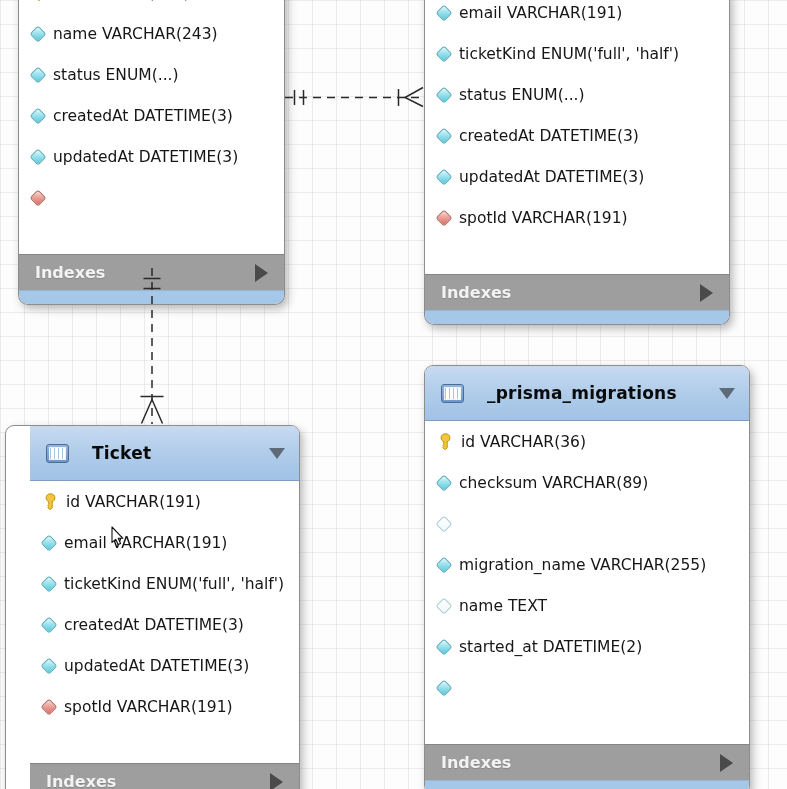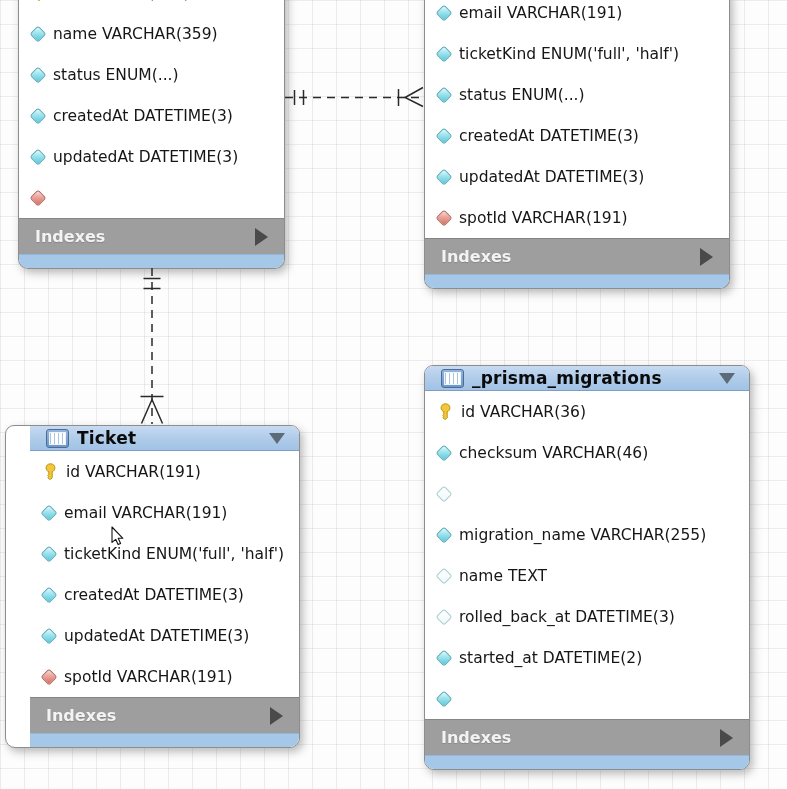--- a/index.html
+++ b/index.html
@@ -15,21 +15,21 @@
   }
   .tbl{
     position:absolute;background:#fff;
     border:1px solid #8d8d8d;
     box-shadow:3px 4px 8px rgba(105,105,105,0.45);
     overflow:hidden;
   }
   .tbl.partial{border-top:none;border-radius:0 0 10px 10px;}
   .tbl.full{border-radius:9px 9px 10px 10px;}
   .t-header{
-    height:25px;display:flex;align-items:center;gap:8px;padding:0 14px 0 16px;
+    height:55px;display:flex;align-items:center;gap:23px;padding:0 14px 0 16px;
     background:linear-gradient(#c7daf1 0%,#aecbe9 55%,#a2c3e6 100%);
     border-bottom:1px solid #7f9dc2;
   }
   .t-title{font-weight:bold;font-size:17px;color:#0a0a0a;letter-spacing:0.2px;}
   .t-caret{
     margin-left:auto;width:0;height:0;
     border-left:8px solid transparent;border-right:8px solid transparent;
     border-top:11px solid #5d6b79;cursor:pointer;
   }
   .tic{
@@ -48,20 +48,21 @@
   .dia{width:12px;height:12px;flex:0 0 auto;transform:rotate(45deg);border-radius:2.5px;}
   .dia.filled{background:linear-gradient(135deg,#eafcfe 0%,#a3e5ef 40%,#55c8db 100%);border:1px solid #57a9b7;}
   .dia.hollow{background:linear-gradient(135deg,#ffffff 0%,#eef8fa 100%);border:1px solid #a8cbd1;}
   .dia.red{background:linear-gradient(135deg,#f9dfdb 0%,#eca89f 40%,#d96c60 100%);border:1px solid #ad675e;}
   .keywrap{width:14px;height:18px;flex:0 0 auto;display:flex;align-items:center;justify-content:center;}
   .t-indexes{
     height:36px;display:flex;align-items:center;padding:0 16px;
     background:#9e9e9e;border-top:1px solid #858585;
     color:#f3f3f3;font-weight:bold;font-size:16px;cursor:pointer;
     text-shadow:0 1px 1px rgba(0,0,0,0.15);
+    margin-top:36px;
   }
   .t-indexes .arrow{
     margin-left:auto;width:0;height:0;
     border-top:9px solid transparent;border-bottom:9px solid transparent;
     border-left:13px solid #4a4a4a;
   }
   .t-band{height:14px;background:#a5c7e8;border-top:1px solid #94b6da;}
   svg.overlay{position:absolute;left:0;top:0;pointer-events:none;}
 </style>
 </head>
@@ -74,21 +75,21 @@
       <div class="t-row">
         <span class="keywrap">
             <svg width="13" height="17" viewBox="0 0 13 17">
               <path d="M6.5 0.8 C3.8 0.8 2.1 2.6 2.1 4.9 C2.1 6.7 3.2 8.1 4.8 8.7 L4.8 11.4 L3.7 12.5 L4.9 13.7 L3.9 14.7 L5.5 16.3 L6.6 16.3 L8.2 14.7 L8.2 8.7 C9.8 8.1 10.9 6.7 10.9 4.9 C10.9 2.6 9.2 0.8 6.5 0.8 Z" fill="#f3c63c" stroke="#b8950a" stroke-width="1"></path>
             </svg>
           </span>
         <span>id VARCHAR(191)</span>
       </div>
       <div class="t-row">
         <span class="dia filled"></span>
-        <span>name VARCHAR(359)</span>
+        <span>name VARCHAR(243)</span>
       </div>
       <div class="t-row">
         <span class="dia filled"></span>
         <span>status ENUM(...)</span>
       </div>
       <div class="t-row">
         <span class="dia filled"></span>
         <span>createdAt DATETIME(3)</span>
       </div>
       <div class="t-row">
@@ -197,36 +198,32 @@
       <div class="t-row">
         <span class="keywrap">
             <svg width="13" height="17" viewBox="0 0 13 17">
               <path d="M6.5 0.8 C3.8 0.8 2.1 2.6 2.1 4.9 C2.1 6.7 3.2 8.1 4.8 8.7 L4.8 11.4 L3.7 12.5 L4.9 13.7 L3.9 14.7 L5.5 16.3 L6.6 16.3 L8.2 14.7 L8.2 8.7 C9.8 8.1 10.9 6.7 10.9 4.9 C10.9 2.6 9.2 0.8 6.5 0.8 Z" fill="#f3c63c" stroke="#b8950a" stroke-width="1"></path>
             </svg>
           </span>
         <span>id VARCHAR(36)</span>
       </div>
       <div class="t-row">
         <span class="dia filled"></span>
-        <span>checksum VARCHAR(46)</span>
+        <span>checksum VARCHAR(89)</span>
       </div>
       <div class="t-row">
         <span class="dia hollow"></span>
       </div>
       <div class="t-row">
         <span class="dia filled"></span>
         <span>migration_name VARCHAR(255)</span>
       </div>
       <div class="t-row">
         <span class="dia hollow"></span>
         <span>name TEXT</span>
-      </div>
-      <div class="t-row">
-        <span class="dia hollow"></span>
-        <span>rolled_back_at DATETIME(3)</span>
       </div>
       <div class="t-row">
         <span class="dia filled"></span>
         <span>started_at DATETIME(2)</span>
       </div>
       <div class="t-row">
         <span class="dia filled"></span>
       </div>
     </div>
     <div class="t-indexes">

